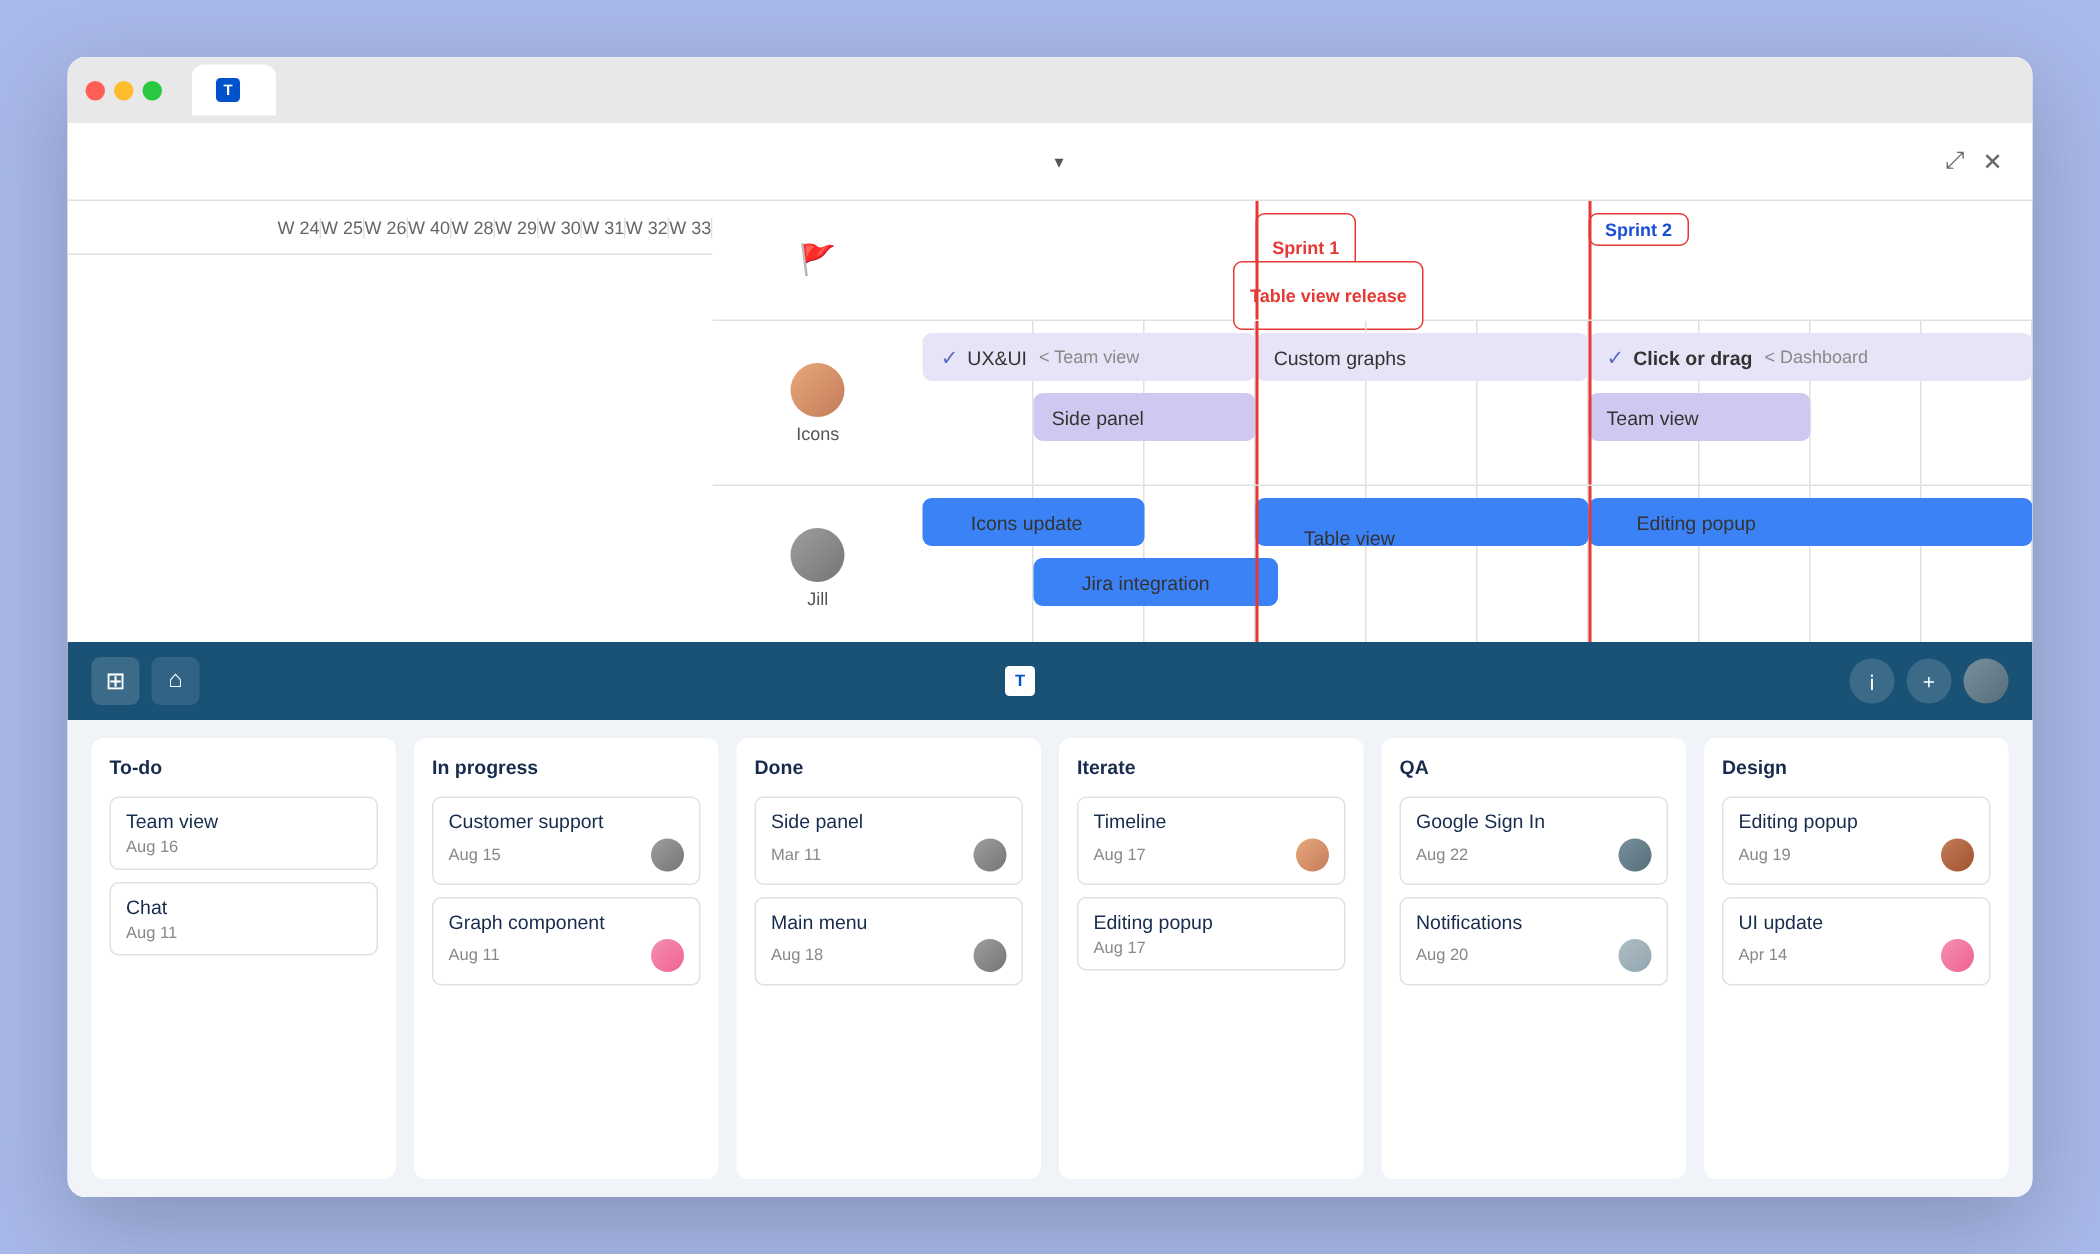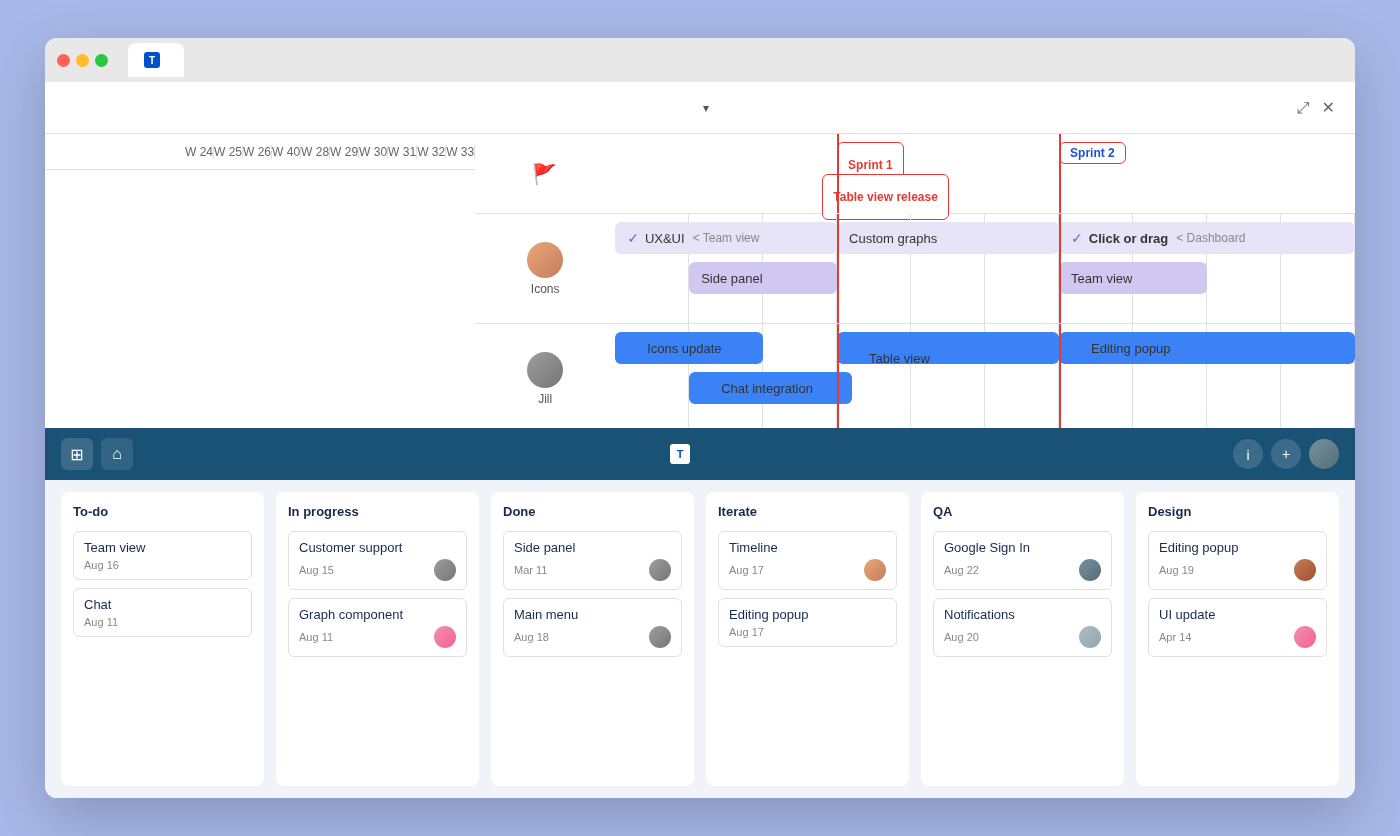--- a/index.html
+++ b/index.html
@@ -509,21 +509,21 @@
                 <div style="flex: 1 1 0%; border-right: 1px solid rgb(224, 224, 224);"></div>
                 <div style="flex: 1 1 0%; border-right: 1px solid rgb(224, 224, 224);"></div>
                 <div style="flex: 1 1 0%; border-right: 1px solid rgb(224, 224, 224);"></div>
               </div>
               <div style="position: absolute; top: 0px; bottom: 0px; left: 30%; width: 2px; background: rgb(229, 57, 53); z-index: 5; pointer-events: none;"></div>
               <div style="position: absolute; top: 0px; bottom: 0px; left: 60%; width: 2px; background: rgb(229, 57, 53); z-index: 5; pointer-events: none;"></div>
               <div class="task-bar task-green" style="left: 0%; width: 20%; top: 8px;">
                 <span style="font-weight: 500;">Icons update</span>
               </div>
               <div class="task-bar task-green" style="left: 10%; width: 22%; top: 48px;">
-                <span style="font-weight: 500;">Chat integration</span>
+                <span style="font-weight: 500;">Jira integration</span>
               </div>
               <div class="task-bar task-green" style="left: 30%; width: 30%; top: 8px;">
                 <span style="font-weight: 500; margin-top: 20px;">Table view</span>
               </div>
               <div class="task-bar task-green" style="left: 60%; width: 40%; top: 8px;">
                 <span style="font-weight: 500;">Editing popup</span>
               </div>
             </div>
           </div>
         </div>

